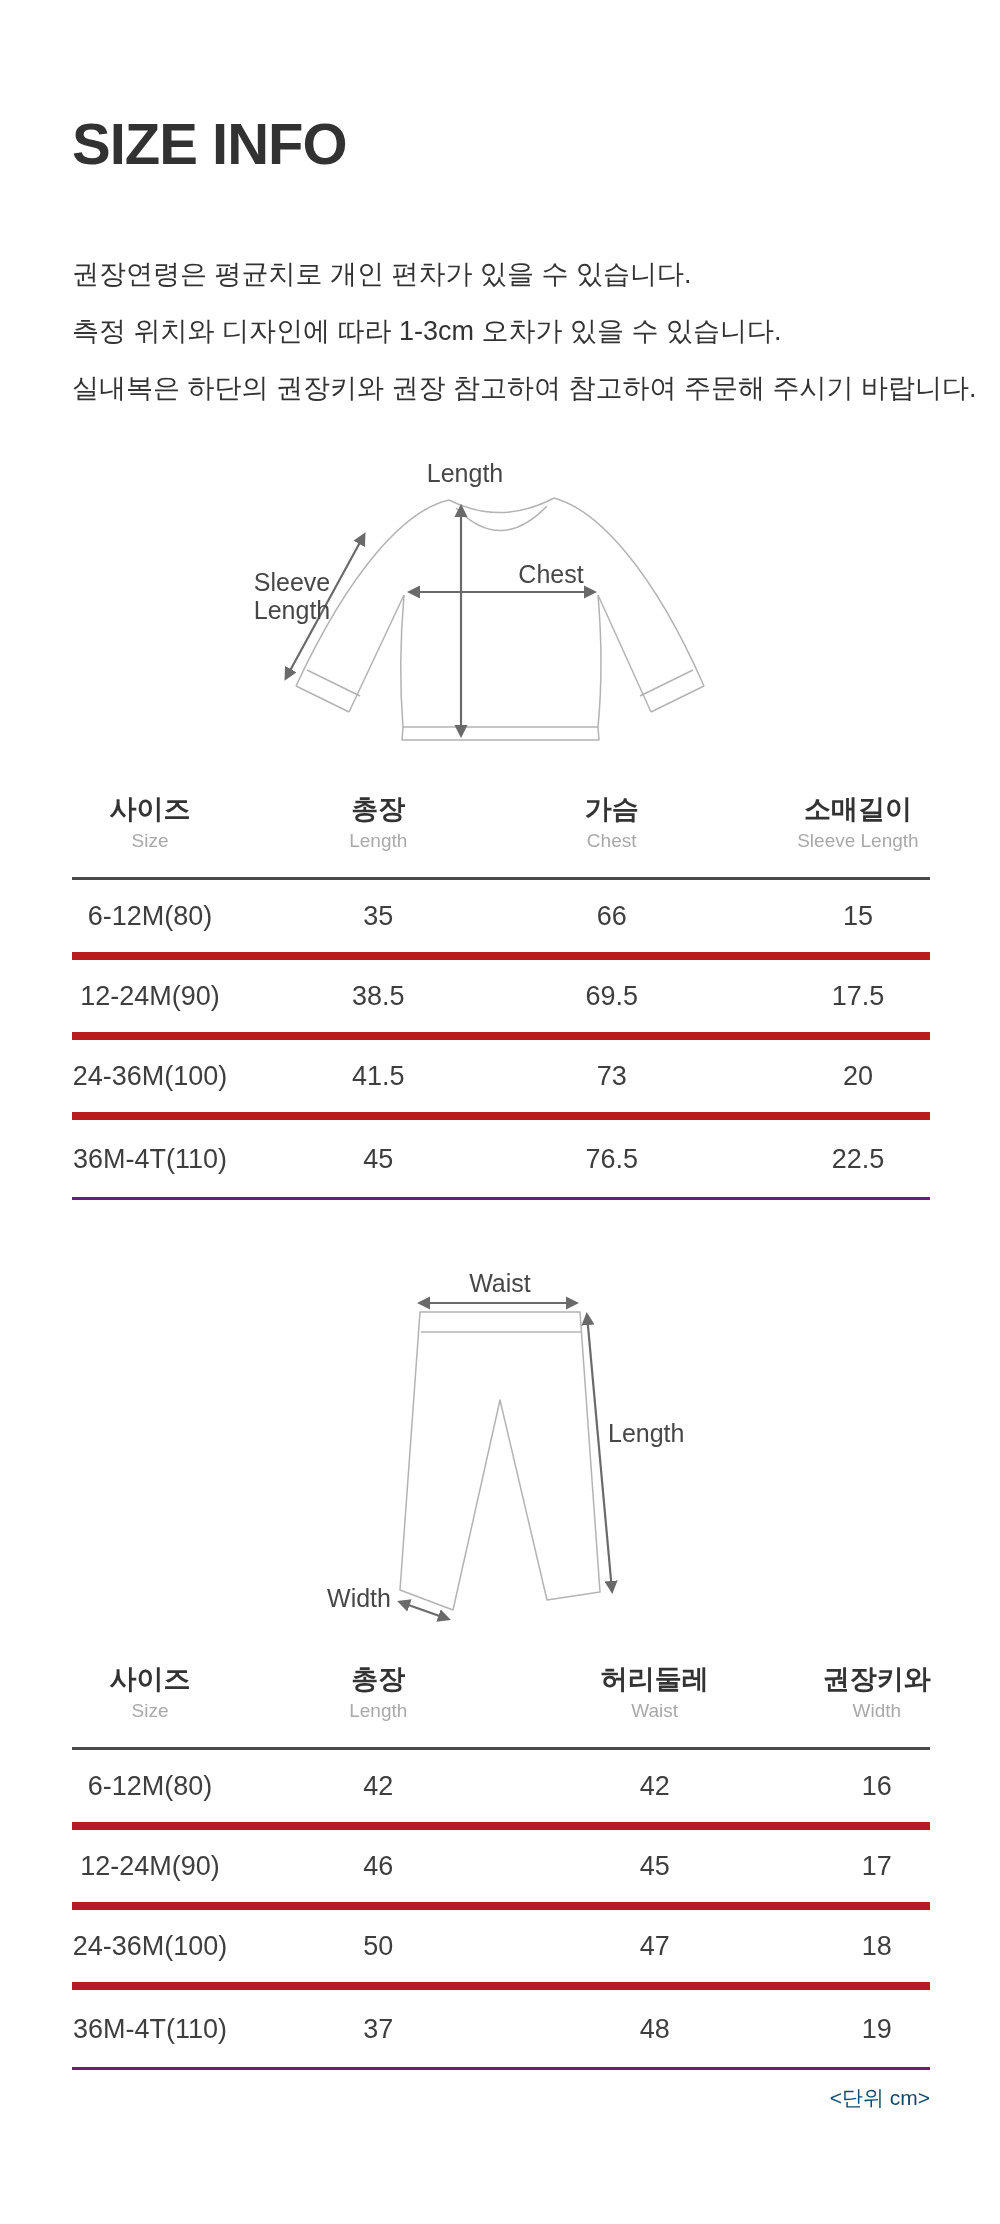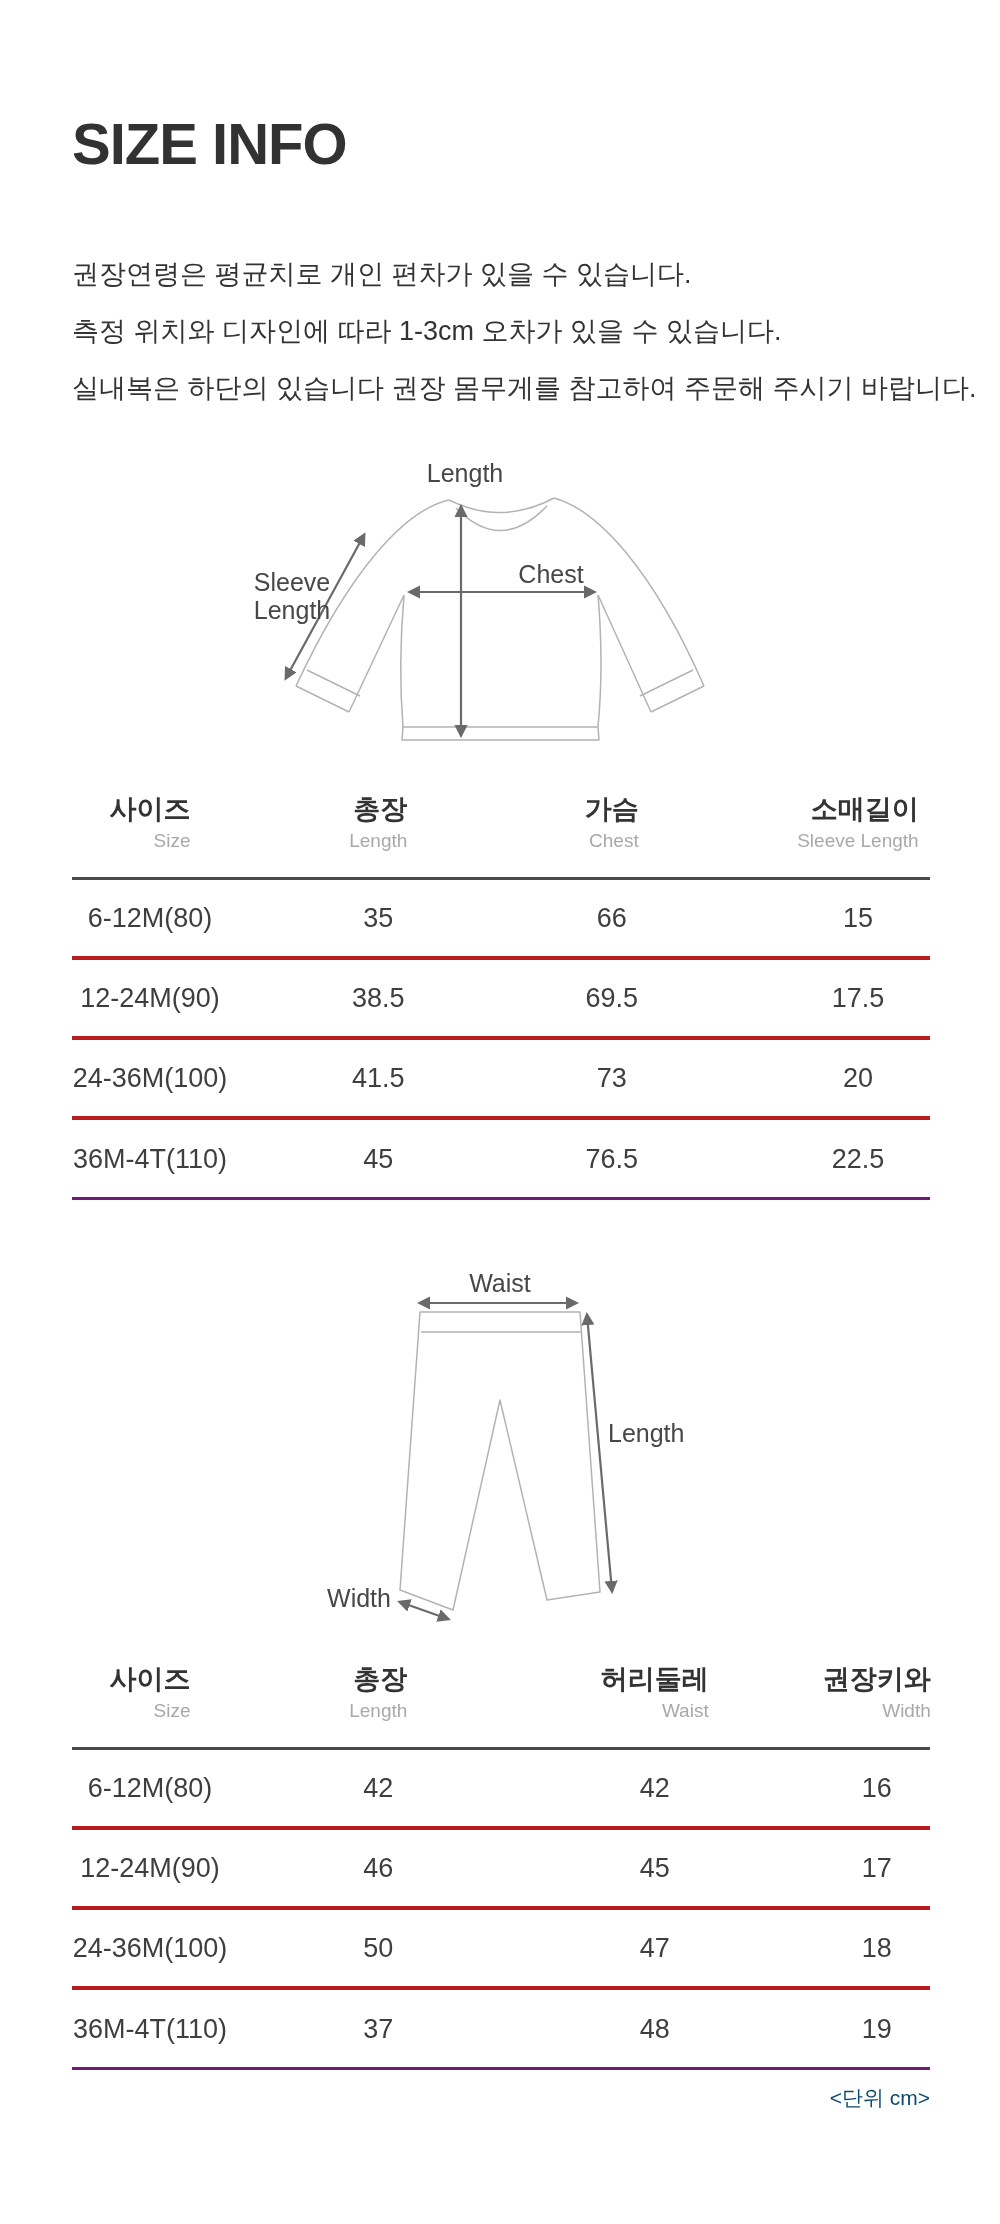--- a/index.html
+++ b/index.html
@@ -47,30 +47,30 @@
   .thead{
     position:relative;
     height:88px;
     box-sizing:border-box;
     border-bottom:3px solid #4a4a4a;
   }
   .hcell{
     position:absolute;
     top:3px;
     transform:translateX(-50%);
-    text-align:right;
+    text-align:center;
     white-space:nowrap;
   }
   .hko{font-size:27px;font-weight:bold;color:#333333;line-height:28px;}
   .hen{font-size:19px;color:#a9a9a9;line-height:22px;margin-top:7px;}
   .trow{
     position:relative;
     height:80px;
     box-sizing:border-box;
-    border-bottom:4px solid #b91c1c;
+    border-bottom:8px solid #b91c1c;
   }
   .trow:last-child{border-bottom:3px solid #701a75;}
   .cell{
     position:absolute;
     top:50%;
     transform:translate(-50%,-50%);
     font-size:27px;
     color:#3e3e3e;
     white-space:nowrap;
   }
@@ -92,21 +92,21 @@
 </head>
 <body>
 
 <div id="page">
 
   <div class="page-title">SIZE INFO</div>
 
   <div class="intro">
     <div>권장연령은 평균치로 개인 편차가 있을 수 있습니다.</div>
     <div>측정 위치와 디자인에 따라 1-3cm 오차가 있을 수 있습니다.</div>
-    <div>실내복은 하단의 있습니다 권장 몸무게를 참고하여 주문해 주시기 바랍니다.</div>
+    <div>실내복은 하단의 권장키와 권장 참고하여 참고하여 주문해 주시기 바랍니다.</div>
   </div>
 
   <svg class="diagram" style="left:240px;top:450px;" width="490" height="310" viewBox="0 0 490 310">
     <defs>
       <marker id="sw-e" markerWidth="6" markerHeight="6" refX="4.6" refY="3" orient="auto">
         <path d="M0,0 L6,3 L0,6 Z" fill="#6a6a6a"></path>
       </marker>
       <marker id="sw-s" markerWidth="6" markerHeight="6" refX="1.4" refY="3" orient="auto">
         <path d="M6,0 L0,3 L6,6 Z" fill="#6a6a6a"></path>
       </marker>

